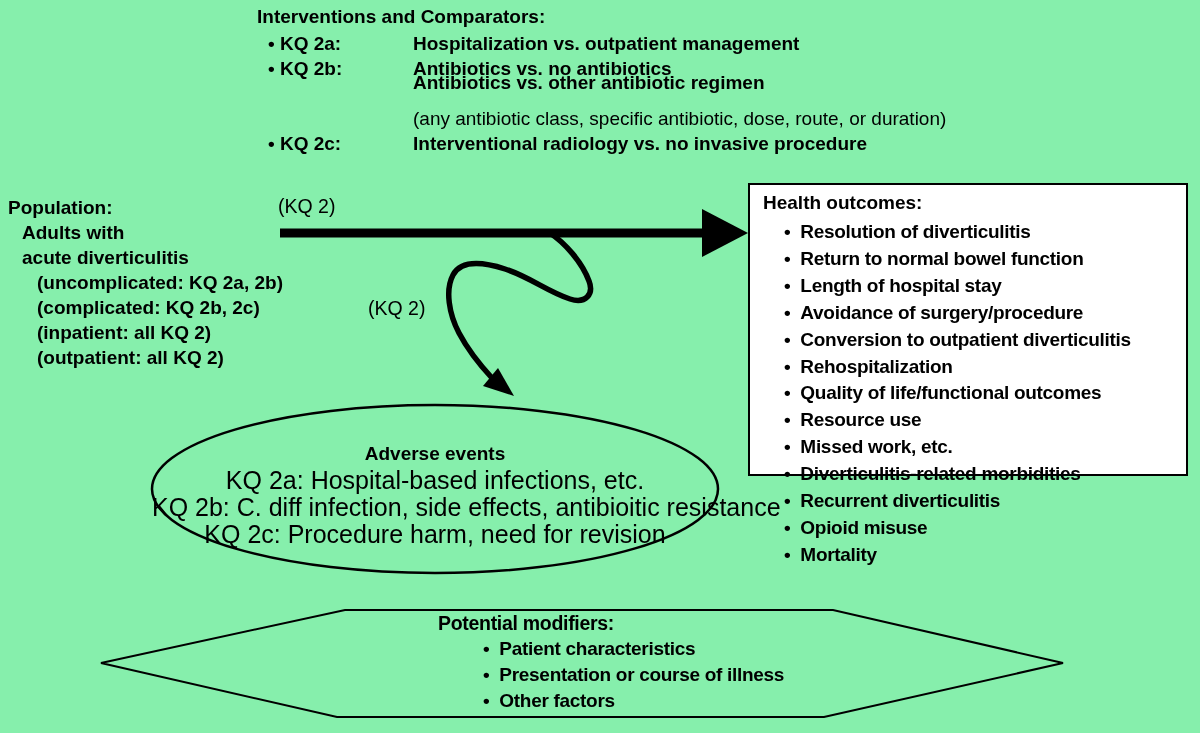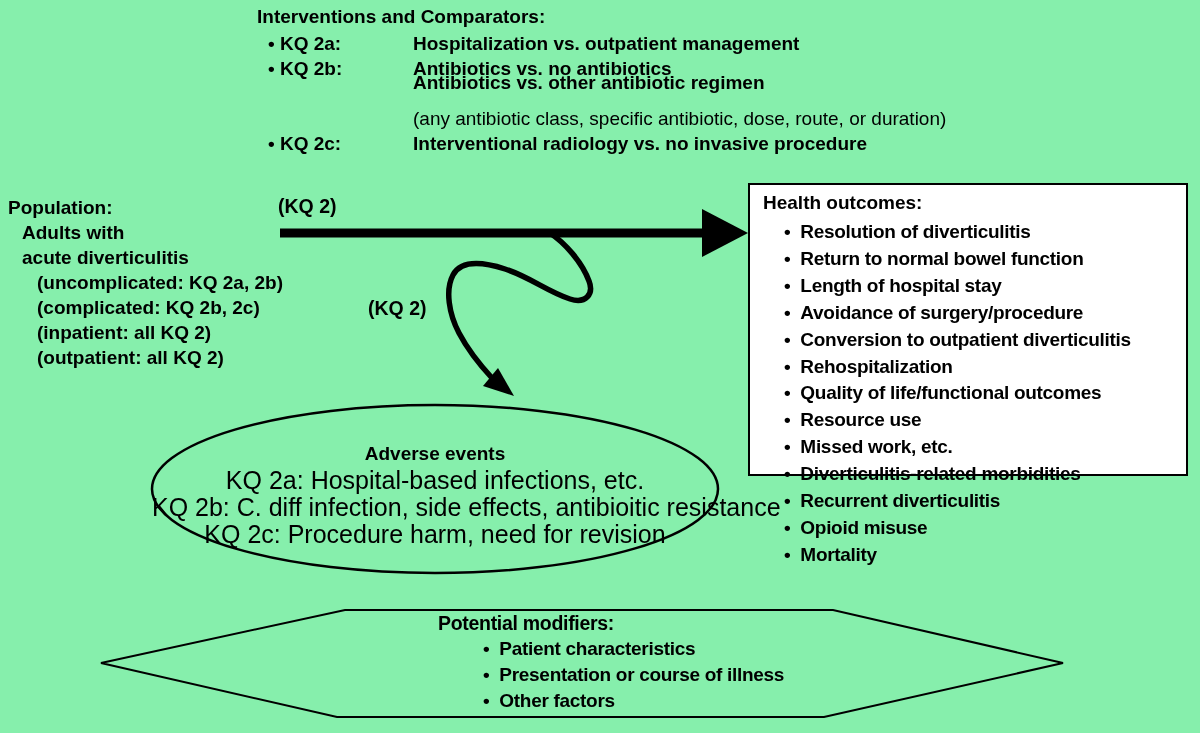--- a/index.html
+++ b/index.html
@@ -32,21 +32,21 @@
   .ae-line{font-size:25px;line-height:27px;white-space:nowrap;}
   
   .pm-title{position:absolute;left:438px;top:612px;font-weight:bold;font-size:19.5px;letter-spacing:-0.3px;}
   .pm-item{position:absolute;left:483px;font-weight:bold;font-size:19px;letter-spacing:-0.3px;white-space:nowrap;}
   
   .iv-title{position:absolute;left:257px;top:6px;font-weight:bold;font-size:19px;}
   .iv-label{font-weight:bold;}
   .iv-text{font-weight:bold;}
   .iv-text.regular{font-weight:normal;}
   
-  .kq{font-weight:bold;font-size:19.5px;}
+  .kq{font-weight:normal;font-size:19.5px;}
 </style>
 </head>
 <body>
 
 <div class="canvas">
 
   <svg class="layer" width="1200" height="733" viewBox="0 0 1200 733">
 
     <g>
       <line x1="280" y1="233" x2="708" y2="233" stroke="#000" stroke-width="9"></line>

